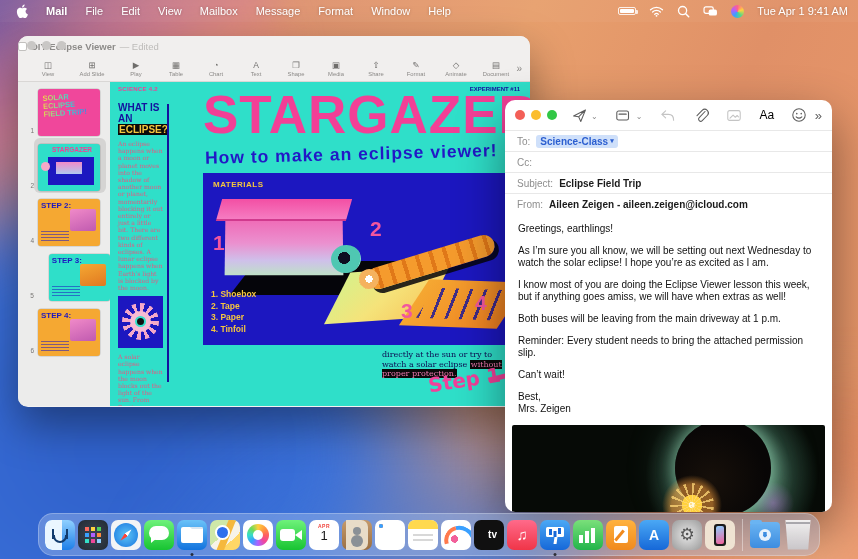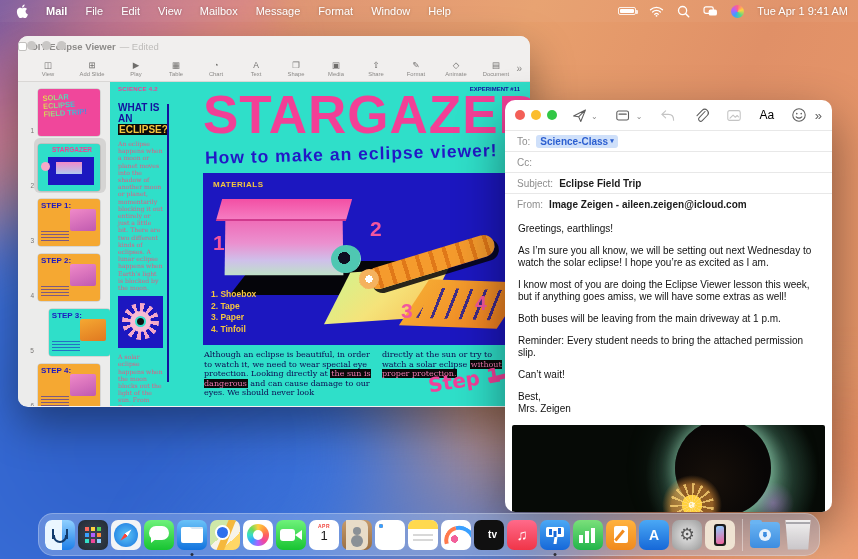--- a/index.html
+++ b/index.html
@@ -394,28 +394,20 @@
       <div class="nav-row selected">
         <span class="nav-num">2</span>
         <div class="thumb t2">
             <span class="thumb-label">STARGAZER</span>
           <span class="mini-box"></span>
             <span class="mini-shoe"></span>
             <span class="mini-eye"></span>
           </div>
       </div>
       <div class="nav-row">
-        <span class="nav-num">3</span>
-        <div class="thumb t3">
-            <span class="thumb-label step-lb">STEP 1:</span>
-            <span class="mini-ill"></span>
-            <span class="mini-cap"></span>
-          </div>
-      </div>
-      <div class="nav-row">
         <span class="nav-num">4</span>
         <div class="thumb t4">
             <span class="thumb-label step-lb">STEP 2:</span>
             <span class="mini-ill"></span>
             <span class="mini-cap"></span>
           </div>
       </div>
       <div class="nav-row">
         <span class="nav-num">5</span>
         <div class="thumb t5">
@@ -465,21 +457,20 @@
         <span class="mat-num" style="left:167px; top:44px;">2</span>
         <span class="mat-num" style="left:198px; top:126px;">3</span>
         <span class="mat-num" style="left:272px; top:118px;">4</span>
         <div class="mat-list">
           <div>1. Shoebox</div>
           <div>2. Tape</div>
           <div>3. Paper</div>
           <div>4. Tinfoil</div>
         </div>
       </div>
-      <div class="sl-safety safety1"><span>Although an eclipse is beautiful, in order to watch it, we need to wear special eye protection. Looking directly at </span><span class="hl">the sun is dangerous</span><span> and can cause damage to our eyes. We should never look</span></div>
       <div class="sl-safety safety2"><span>directly at the sun or try to watch a solar eclipse </span><span class="hl">without proper protection.</span></div>
       <div class="sl-step">Step 1</div>
       <div class="sl-arrow"></div>
     </div>
   </div>
 </div>
 
 <div class="mail-window">
   <div class="mail-toolbar">
     <span class="m-lights">
@@ -542,26 +533,26 @@
   </div>
   <div class="m-row">
     <span class="lab">Cc:</span>
   </div>
   <div class="m-row">
     <span class="lab">Subject:</span>
     <span class="m-val">Eclipse Field Trip</span>
   </div>
   <div class="m-row">
     <span class="lab">From:</span>
-    <span class="m-val">Image Zeigen - aileen.zeigen@icloud.com</span>
+    <span class="m-val">Aileen Zeigen - aileen.zeigen@icloud.com</span>
   </div>
   <div class="m-body">
     <p>Greetings, earthlings!</p>
     <p>As I’m sure you all know, we will be setting out next Wednesday to watch the solar eclipse! I hope you’re as excited as I am.</p>
-    <p>I know most of you are doing the Eclipse Viewer lesson this week, but if anything goes amiss, we will have some extras as well!</p>
+    <p>I know most of you are doing the Eclipse Viewer lesson this week, but if anything goes amiss, we will have when extras as well!</p>
     <p>Both buses will be leaving from the main driveway at 1 p.m.</p>
     <p>Reminder: Every student needs to bring the attached permission slip.</p>
     <p>Can’t wait!</p>
     <p class="sig">Best,</p>
     <p>Mrs. Zeigen</p>
   </div>
   <div class="m-attach">
     <span class="corona"></span>
     <span class="ring-purple"></span>
     <span class="ring-orange"></span>

